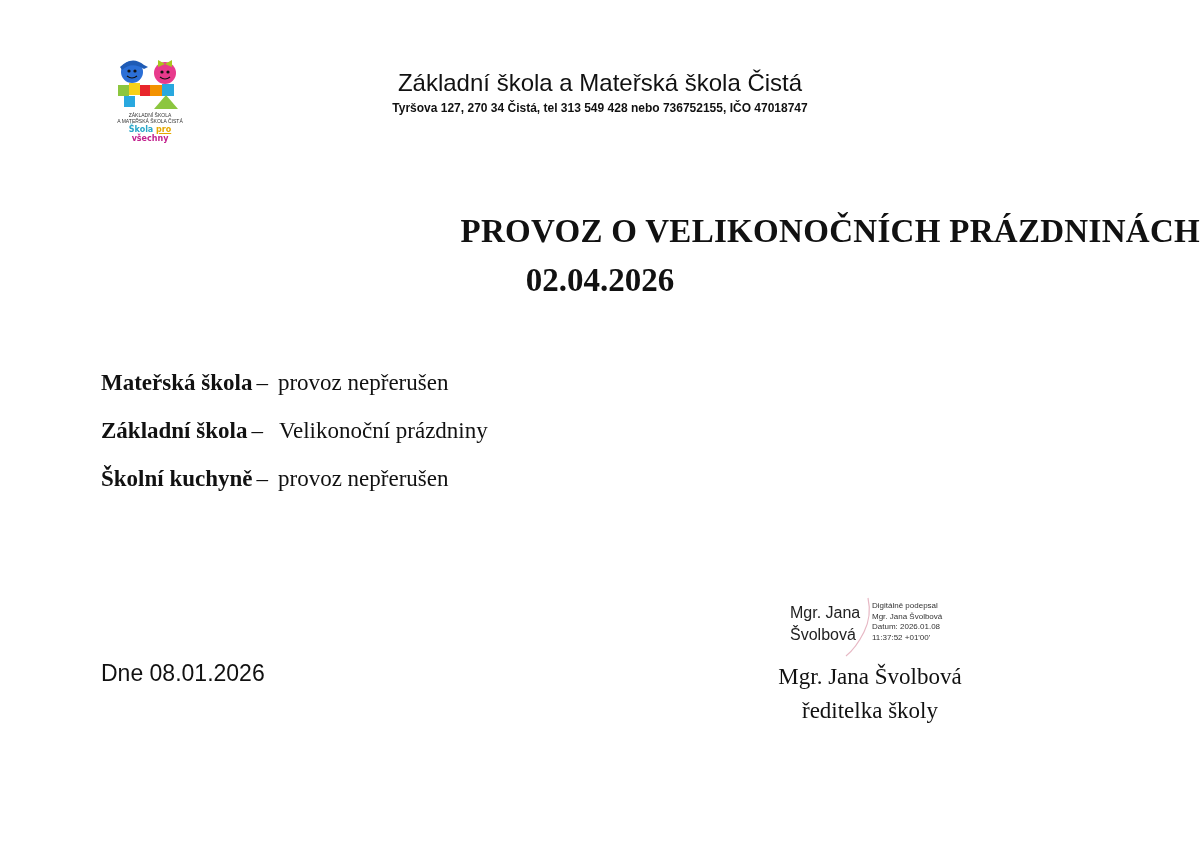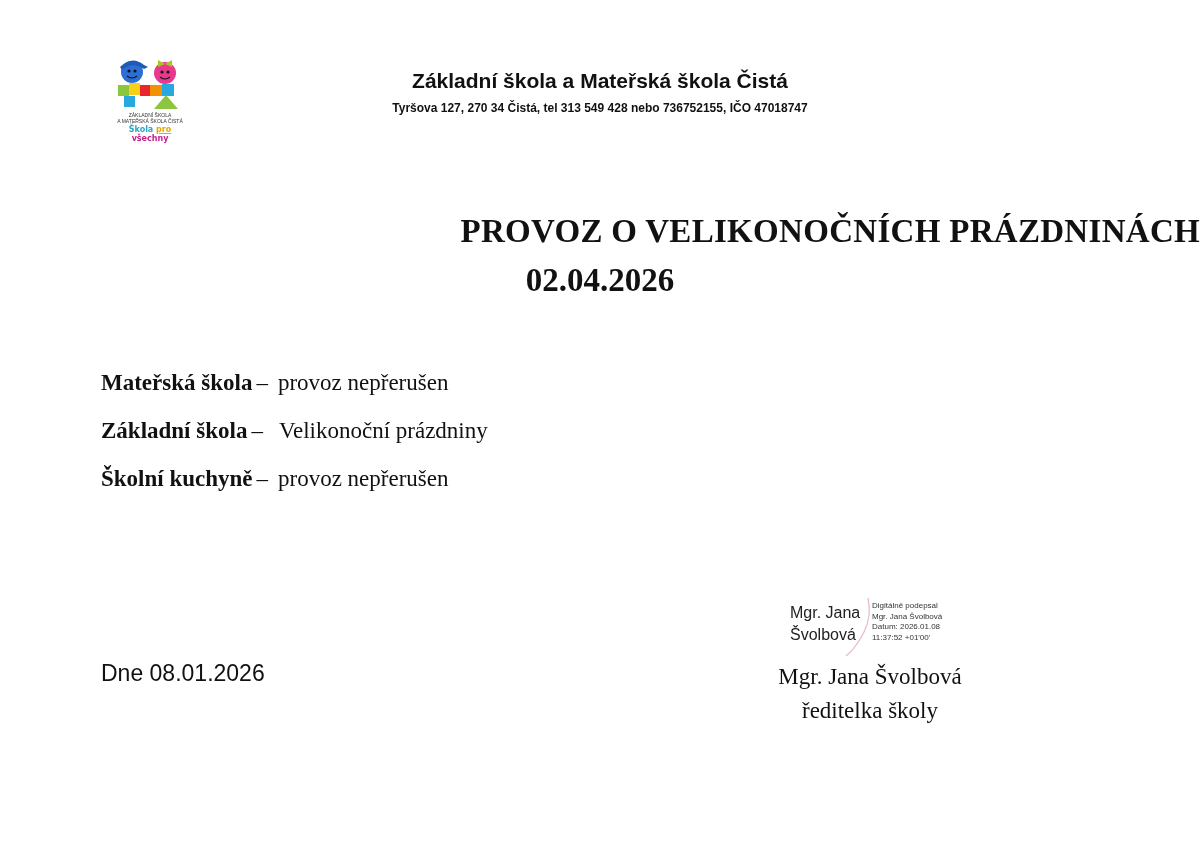--- a/index.html
+++ b/index.html
@@ -1,21 +1,21 @@
 <!DOCTYPE html>
 <html><head>
 <meta charset="utf-8">
 <style>
   html, body { margin:0; padding:0; background:#ffffff; }
   body { width:1200px; height:848px; position:relative; overflow:hidden; color:#111; }
   .logo { position:absolute; left:110px; top:55px; width:80px; height:85px; }
   .logo-caption { position:absolute; left:0; top:57px; width:80px; text-align:center; font-family:"Liberation Sans", sans-serif; font-size:5px; color:#333; line-height:6px; }
   .logo-tagline { position:absolute; left:0; top:70px; width:80px; text-align:center; font-family:"DejaVu Sans", sans-serif; font-size:8px; font-weight:bold; }
   .logo-tagline .a { color:#2aa7c9; } .logo-tagline .b { color:#e6a800;text-decoration:underline; } .logo-tagline .c { color:#c3218e; }
-  .school-name { position:absolute; left:350px; top:69px; width:500px; text-align:center; font-family:"Liberation Sans", sans-serif; font-weight:bold; font-size:21px; color:#111; }
+  .school-name { position:absolute; left:350px; top:69px; width:500px; text-align:center; font-family:"Liberation Sans", sans-serif; font-weight:normal; font-size:24px; color:#111; }
   .school-address { position:absolute; left:330px; top:101px; width:540px; text-align:center; font-family:"Liberation Sans", sans-serif; font-weight:bold; font-size:12px; color:#111; }
   .title { position:absolute; left:0; top:213px; width:1200px; text-align:right; font-family:"Liberation Serif", serif; font-weight:bold; font-size:33px; letter-spacing:0.3px; }
   .subtitle { position:absolute; left:0; top:262px; width:1200px; text-align:center; font-family:"Liberation Serif", serif; font-weight:bold; font-size:33px; }
   .items { position:absolute; left:101px; top:370px; }
   .item { height:48px; font-family:"Liberation Serif", serif; font-size:23px; white-space:nowrap; }
   .item .label { font-weight:bold; }
   .item .dash { margin:0 2px 0 4px; }
   .item .value { margin-left:8px; }
   .sig-block { position:absolute; left:790px; top:598px; width:180px; height:60px; }
   .sig-name { position:absolute; left:0; top:4px; font-family:"Liberation Sans", sans-serif; font-size:16px; line-height:22px; color:#222; }

